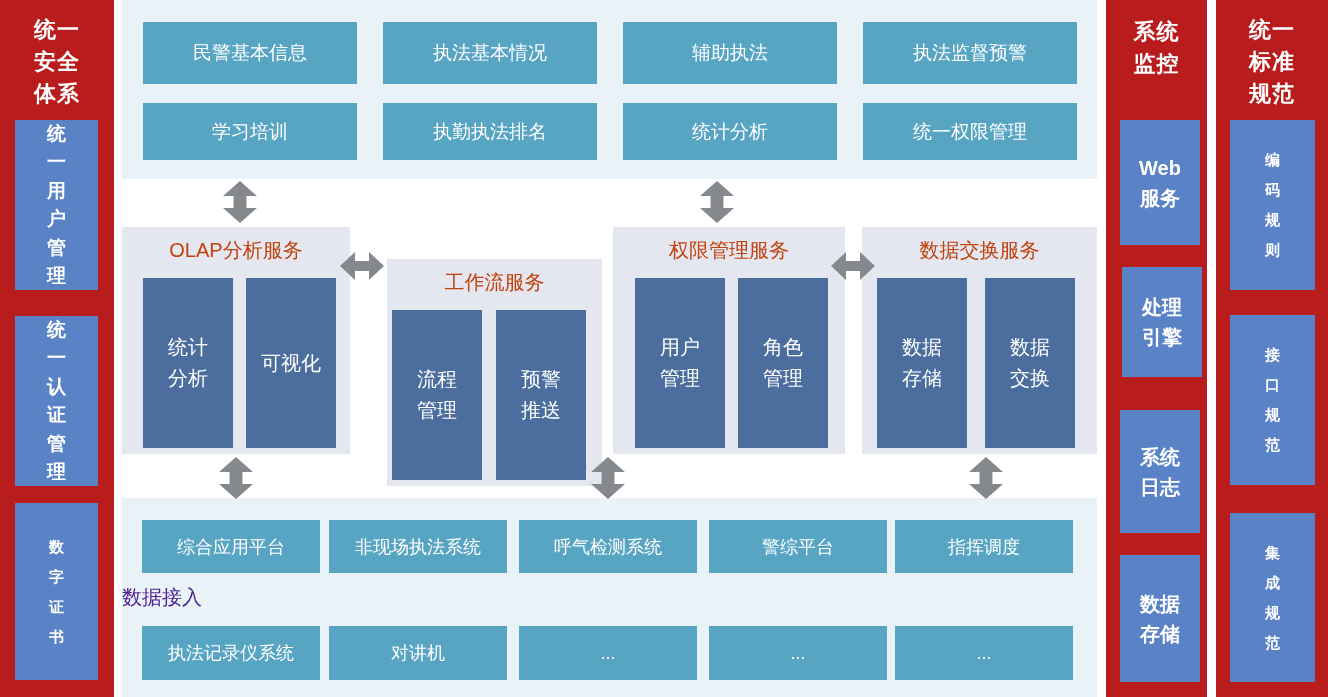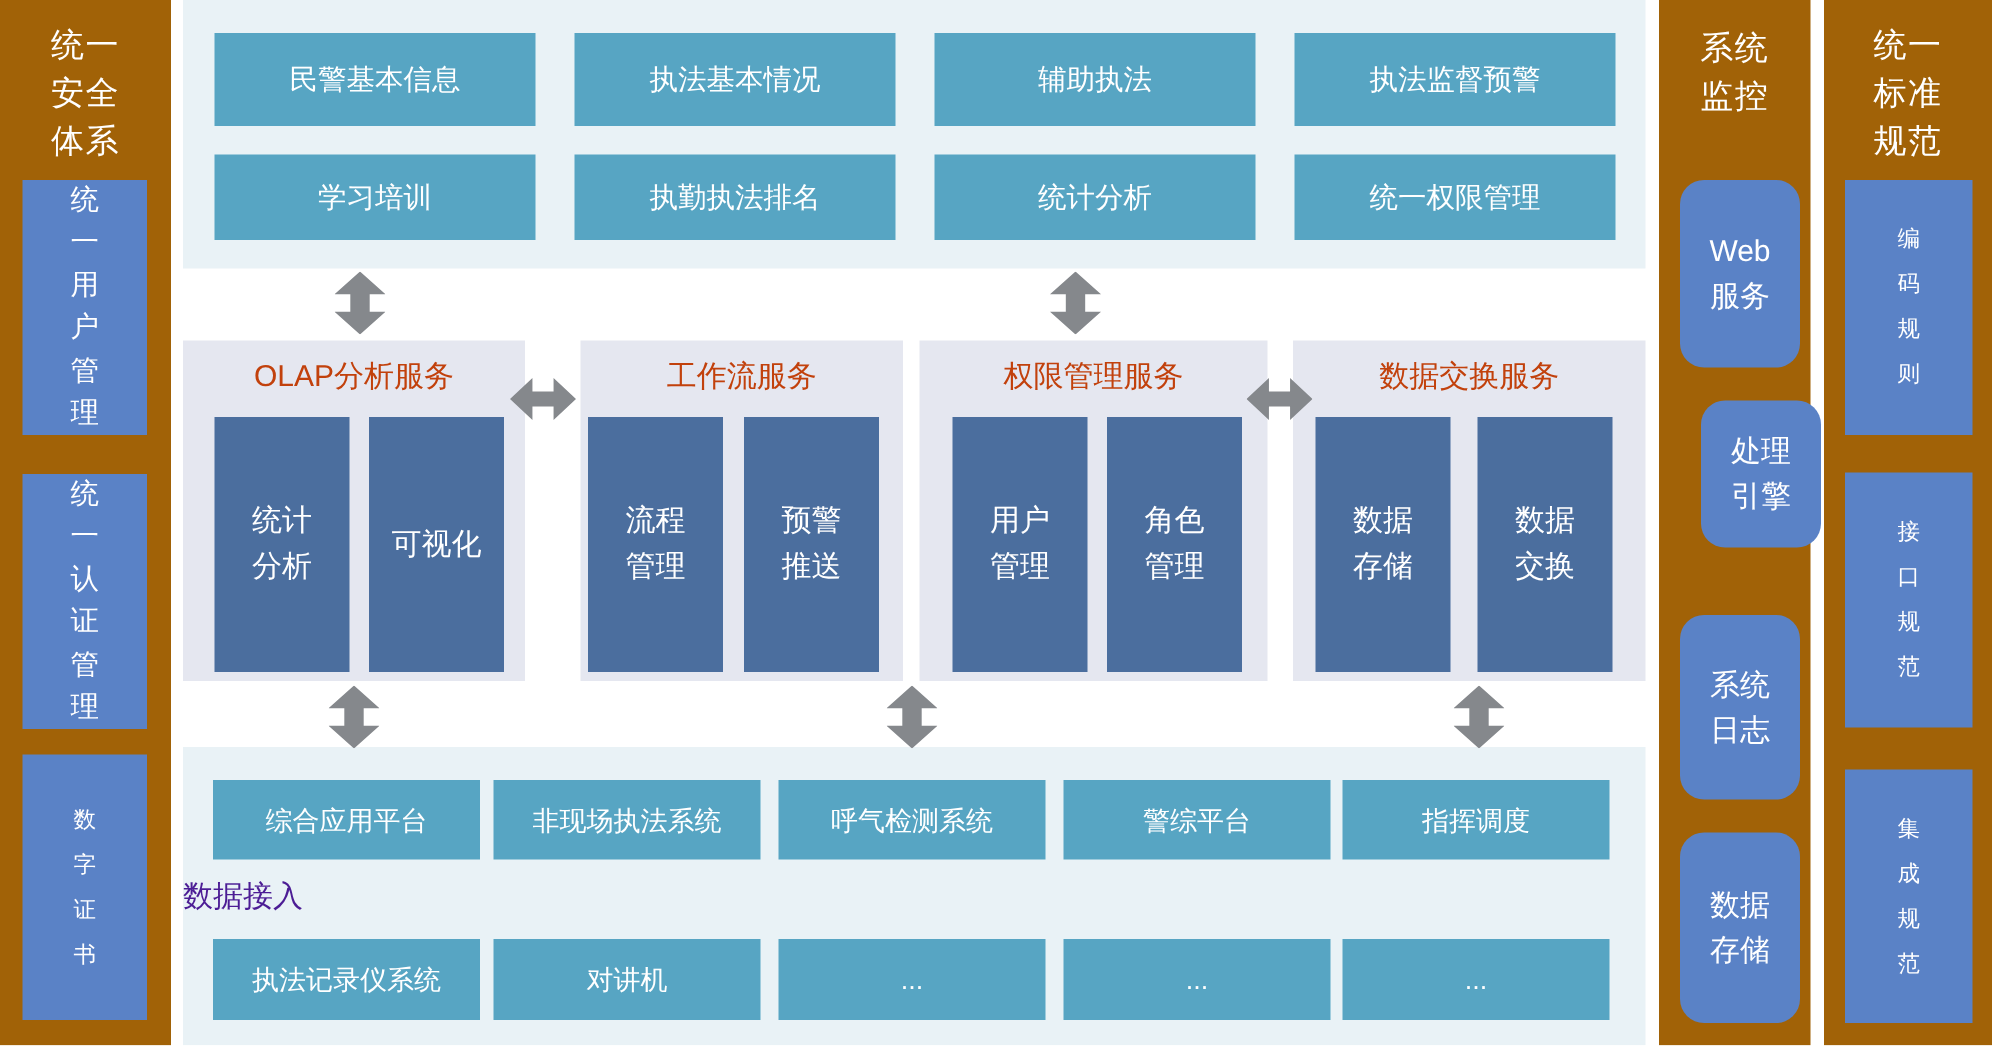--- a/index.html
+++ b/index.html
@@ -3,33 +3,33 @@
 <meta charset="utf-8">
 <style>
   html,body { margin:0; padding:0; background:#ffffff; }
   * { box-sizing:border-box; }
   .page {
     position:relative; width:1328px; height:697px; overflow:hidden;
     font-family:"Liberation Sans", sans-serif; background:#ffffff;
   }
 
   
-  .dark-col { position:absolute; top:0; height:697px; background:#a16207; }
+  .dark-col { position:absolute; top:0; height:697px; background:#b91c1c;font-weight:bold; }
   .col-title {
     position:absolute; left:0; right:0; text-align:center; color:#ffffff;
     font-size:22px; line-height:1.45; white-space:pre-line; letter-spacing:1px;
   }
   
   .blue-box {
     position:absolute; background:#5a82c6; color:#ffffff;
     display:flex; align-items:center; justify-content:center; text-align:center;
   }
   .v-text span { display:block; width:1em; word-break:break-all; line-height:1.5; font-size:19px; }
   .v-text.spread span { line-height:2.0; font-size:15px; }
-  .h2line { white-space:pre-line; font-size:20px; line-height:1.5;border-radius:16px; }
+  .h2line { white-space:pre-line; font-size:20px; line-height:1.5; }
 
   
   .band { position:absolute; left:122px; width:975px; background:#e9f2f6; }
   .teal-box {
     position:absolute; background:#57a5c3; color:#ffffff;
     display:flex; align-items:center; justify-content:center; text-align:center;
     font-size:19px;
   }
   .teal-sm { font-size:18px; }
 
@@ -89,21 +89,21 @@
     <div class="teal-box" style="left:501px; top:103px; width:214px; height:57px;">统计分析</div>
     <div class="teal-box" style="left:741px; top:103px; width:214px; height:57px;">统一权限管理</div>
   </section>
 
   <section class="group" style="left:122px; width:228px;">
     <div class="group-title">OLAP分析服务</div>
     <div class="inner-box" style="left:21px;">统计
 分析</div>
     <div class="inner-box" style="left:124px;">可视化</div>
   </section>
-  <section class="group" style="left:387px; width:215px;">
+  <section class="group" style="left:387px; width:215px;margin-top:32px;">
     <div class="group-title">工作流服务</div>
     <div class="inner-box" style="left:5px;">流程
 管理</div>
     <div class="inner-box" style="left:109px;">预警
 推送</div>
   </section>
   <section class="group" style="left:613px; width:232px;">
     <div class="group-title">权限管理服务</div>
     <div class="inner-box" style="left:22px;">用户
 管理</div>
@@ -138,21 +138,21 @@
   <div class="arrow-h" style="left:831px; top:252px;"></div>
   <div class="arrow-v" style="left:219px; top:457px;"></div>
   <div class="arrow-v" style="left:591px; top:457px;"></div>
   <div class="arrow-v" style="left:969px; top:457px;"></div>
 
   <aside class="dark-col" style="left:1106px; width:101px;">
     <div class="col-title" style="top:16px;">系统
 监控</div>
     <div class="blue-box h2line" style="left:14px; top:120px; width:80px; height:125px;">Web
 服务</div>
-    <div class="blue-box h2line" style="left:28px; top:267px; width:80px; height:98px;">处理
+    <div class="blue-box h2line" style="left:16px; top:267px; width:80px; height:110px;">处理
 引擎</div>
     <div class="blue-box h2line" style="left:14px; top:410px; width:80px; height:123px;">系统
 日志</div>
     <div class="blue-box h2line" style="left:14px; top:555px; width:80px; height:127px;">数据
 存储</div>
   </aside>
 
   <aside class="dark-col" style="left:1216px; width:112px;">
     <div class="col-title" style="top:14px;">统一
 标准

